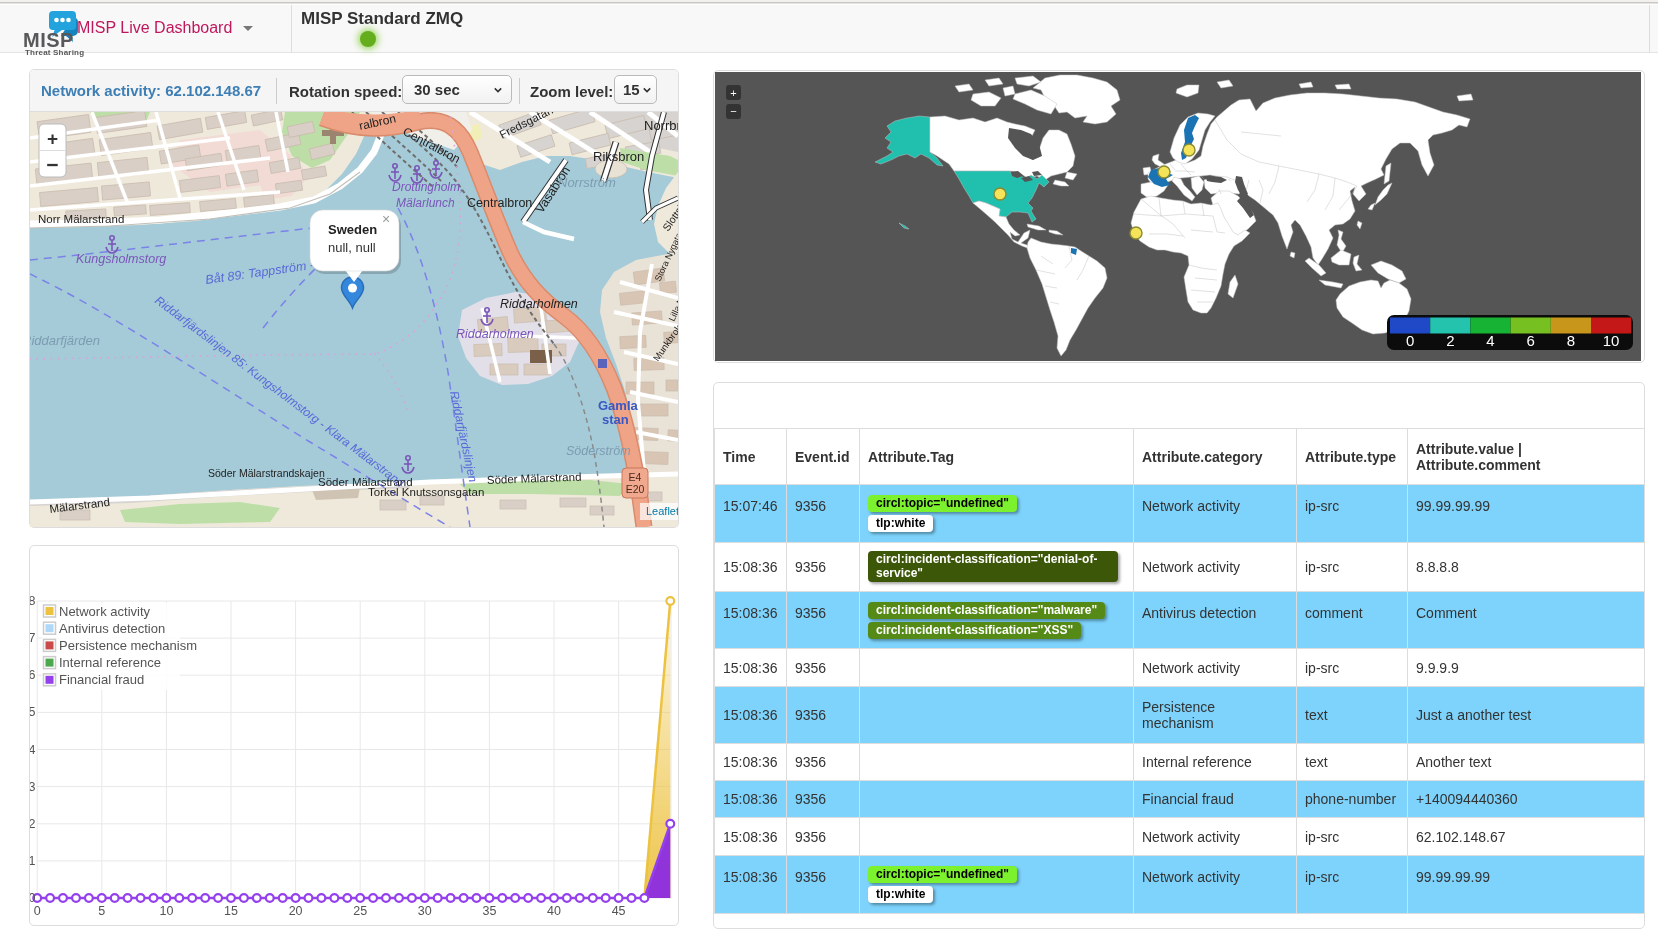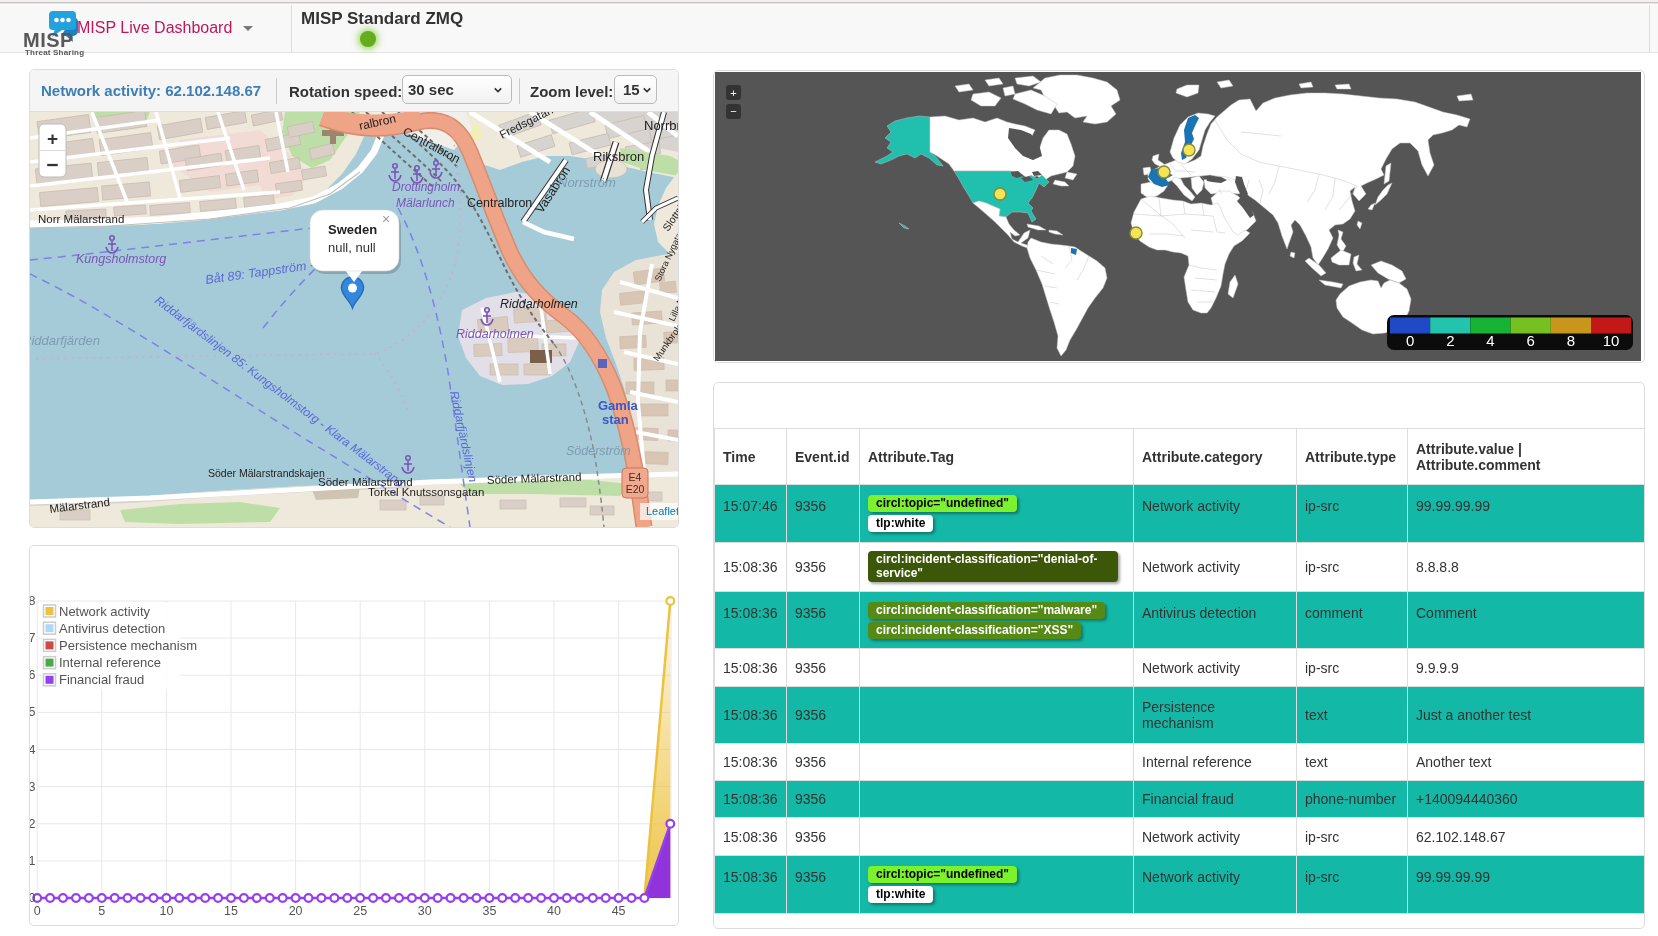--- a/index.html
+++ b/index.html
@@ -25,21 +25,21 @@
 .panel { position:absolute; background:#fff; border:1px solid #ddd; border-radius:5px; }
 .panel-head { background:#f5f5f5; border-bottom:1px solid #ddd; border-radius:4px 4px 0 0; }
 
 
 #panelA { left:29px; top:69px; width:650px; height:459px; }
 #panelA .panel-head { height:42px; position:relative; }
 #pa-title { position:absolute; left:11px; top:12px; font-size:15px; font-weight:bold; color:#3d7fb5; }
 .vsep { position:absolute; top:8px; height:26px; width:1px; background:#ccc; }
 .ctl-label { position:absolute; top:13px; font-size:15px; font-weight:bold; color:#333; }
 .selbox { position:absolute; top:5px; height:29px; background:linear-gradient(#ffffff,#f1f1f1); border:1px solid #bbb; border-radius:5px;
-  font-size:15px; font-weight:bold; color:#333; line-height:27px; padding-left:5px; }
+  font-size:15px; font-weight:bold; color:#333; line-height:27px; padding-left:11px; }
 .selbox .chev { position:absolute; right:9px; top:10px; width:8px; height:8px; }
 #mapL { position:absolute; left:0px; top:42px; width:648px; height:415px; overflow:hidden; background:#a6ccd9; }
 
 
 #panelB { left:29px; top:545px; width:650px; height:381px; }
 #panelB .panel-head { height:39px; position:relative; }
 #pb-title { position:absolute; left:11px; top:10px; font-size:15px; color:#333; }
 #chart { position:absolute; left:0; top:39px; width:648px; height:340px; }
 
 
@@ -55,21 +55,21 @@
 .cb.off { background:#fff; border:1px solid #aaa; }
 .cb.on { background:#c34f27; border:1px solid #b04522; }
 .cb.on:after { content:""; position:absolute; left:4px; top:1px; width:6px; height:9px;
   border:solid #fff; border-width:0 2px 2px 0; transform:rotate(40deg); }
 
 
 #logtable { position:absolute; left:0px; top:45px; width:930px; border-collapse:collapse; table-layout:fixed;
   font-size:14px; color:#333; }
 #logtable th, #logtable td { border:1px solid #ddd; padding:7px 8px; text-align:left; vertical-align:middle; font-weight:normal; }
 #logtable th { font-weight:bold; vertical-align:middle;padding-left:8px; }
-#logtable tr.odd td { background:#14b8a6; }
+#logtable tr.odd td { background:#7dd3fc; }
 .tag { display:inline-block; border-radius:4px; padding:1px 8px 2px; font-size:12px; font-weight:bold;
   box-shadow:2px 2px 3px rgba(0,0,0,0.35); margin-bottom:2px; }
 .tag.bright { background:#7bf22d; color:#000; }
 .tag.white { background:#ffffff; color:#000; }
 .tag.dark { background:#3d5709; color:#fff; }
 .tag.mid { background:#568a17; color:#fff; }
 </style>
 </head>
 <body>
 <div id="page">

